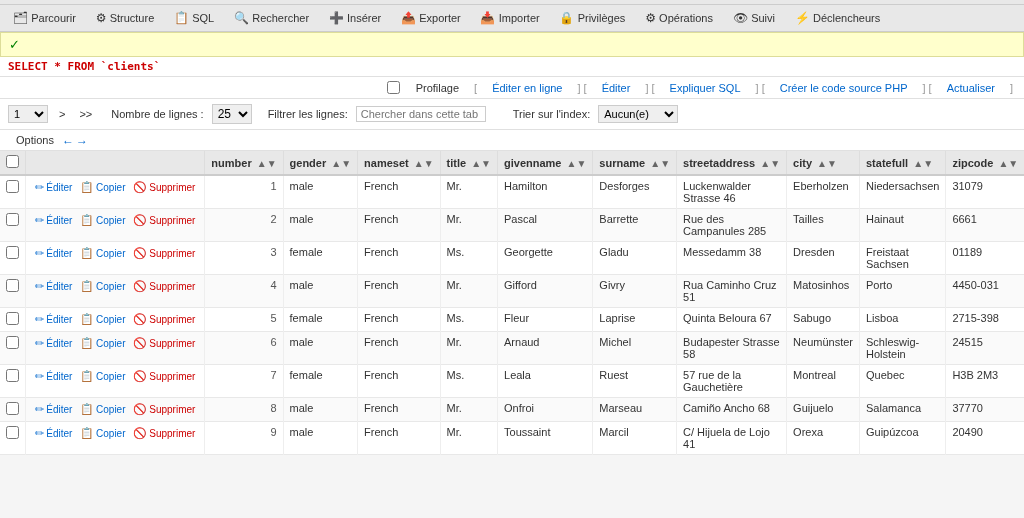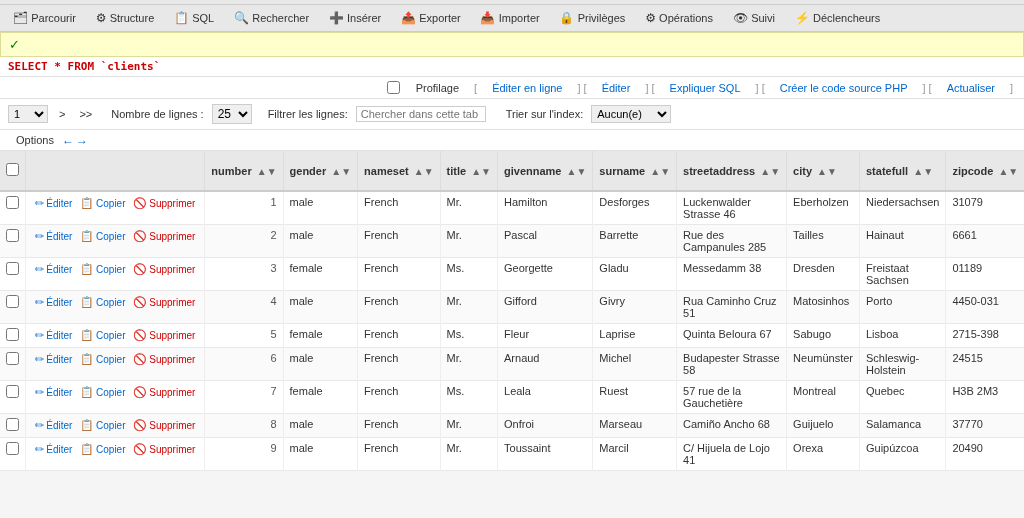--- a/index.html
+++ b/index.html
@@ -108,21 +108,21 @@
       border: 1px solid #ccc;
     }
     .filter-label { margin-left: 8px; }
     .filter-input {
       width: 130px;
       font-size: 11px;
       padding: 1px 4px;
       border: 1px solid #ccc;
       color: #999;
     }
-    .sort-label { margin-left: 12px; }
+    .sort-label { margin-left: 19px; }
     .sort-select {
       font-size: 11px;
       padding: 1px;
       border: 1px solid #ccc;
       min-width: 80px;
     }
     
     
     .options-row {
       padding: 3px 16px;
@@ -153,21 +153,21 @@
       border-collapse: collapse;
       width: 100%;
       min-width: 900px;
       font-size: 11px;
     }
     thead tr {
       background: #e8e8e8;
       border-bottom: 2px solid #ccc;
     }
     thead th {
-      padding: 12px 6px;
+      padding: 4px 6px;
       text-align: left;
       font-weight: bold;
       border-right: 1px solid #ddd;
       white-space: nowrap;
       cursor: pointer;
       color: #333;
     }
     .th-sort { color: #666; font-size: 10px; margin-left: 2px; }
     
     tbody tr {

